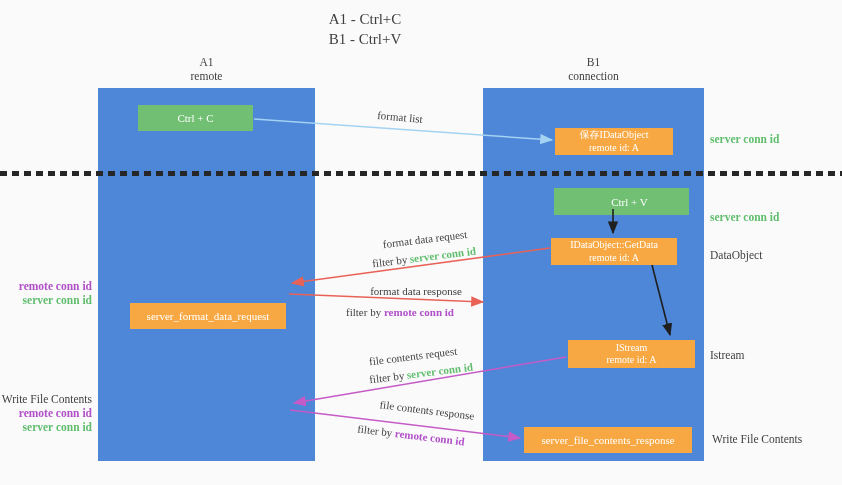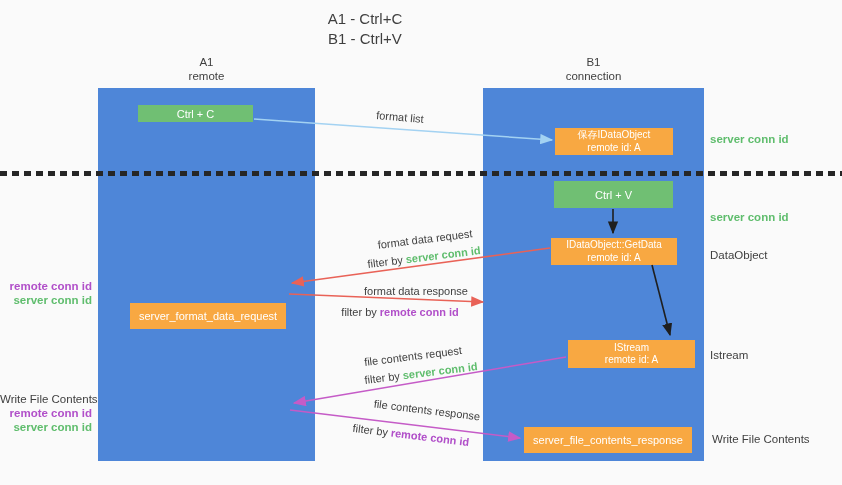--- a/index.html
+++ b/index.html
@@ -1,19 +1,19 @@
 <!DOCTYPE html>
 <html style="--background: #fafafa; --lane-blue: #4e86d8; --node-green: #70bf73; --node-orange: #f8a842; --arrow-red: #e96257; --arrow-magenta: #c55bc7; --arrow-blue: #a3d2f2; --arrow-black: #1f1f1f; --text-green: #5fbd6d; --text-purple: #b14fc9; --text-dark: #3f3f3f;"><head>
 <meta charset="utf-8">
 <style>
   html,body { margin:0; padding:0; }
   .canvas {
     position:relative; width:842px; height:485px;
     background: var(--background, #fafafa);
-    font-family: Liberation Sans, sans-serif;
+    font-family: Liberation Serif, serif;
     color: var(--text-dark, #3f3f3f);
     overflow:hidden;
   }
   .title {
     position:absolute; left:285px; top:9px; width:160px;
     text-align:center; font-size:15px; line-height:20px; color:var(--text-dark);
   }
   .lane-header { position:absolute; text-align:center; font-size:11.5px; line-height:13.5px; }
   .lane-header.a { left:98px; top:56px; width:217px; }
   .lane-header.b { left:483px; top:56px; width:221px; }
@@ -29,22 +29,22 @@
   }
   .node {
     position:absolute; display:flex; flex-direction:column;
     align-items:center; justify-content:center;
     color:#fff; text-align:center; white-space:nowrap;
   }
   .node.green { background: var(--node-green, #70bf73); font-size:11px; }
   .node.orange { background: var(--node-orange, #f8a842); }
   .node.one { font-size:11px; }
   .node.two { font-size:10px; line-height:12.5px; }
-  .n-ctrl-c { left:138px; top:105px; width:115px; height:17px; }
-  .n-ctrl-v { left:554px; top:181px; width:119px; height:27px; }
+  .n-ctrl-c { left:138px; top:105px; width:115px; height:26px; }
+  .n-ctrl-v { left:554px; top:188px; width:119px; height:27px;padding-left:16px; }
   .n-save   { left:555px; top:128px; width:118px; height:27px; }
   .n-getdata{ left:551px; top:238px; width:126px; height:27px; }
   .n-istream{ left:568px; top:340px; width:127px; height:28px; }
   .n-fmtreq { left:130px; top:277px; width:156px; height:26px;margin-top:26px; }
   .n-fmtresp{ left:487px; top:289px; width:158px; height:26px; }
   .n-filereq{ left:128px; top:393px; width:160px; height:26px; }
   .n-fileresp{ left:524px; top:427px; width:168px; height:26px; }
   .alabel {
     position:absolute; white-space:nowrap; font-size:11px; color:var(--text-dark);
     transform: translate(-50%,-50%);

